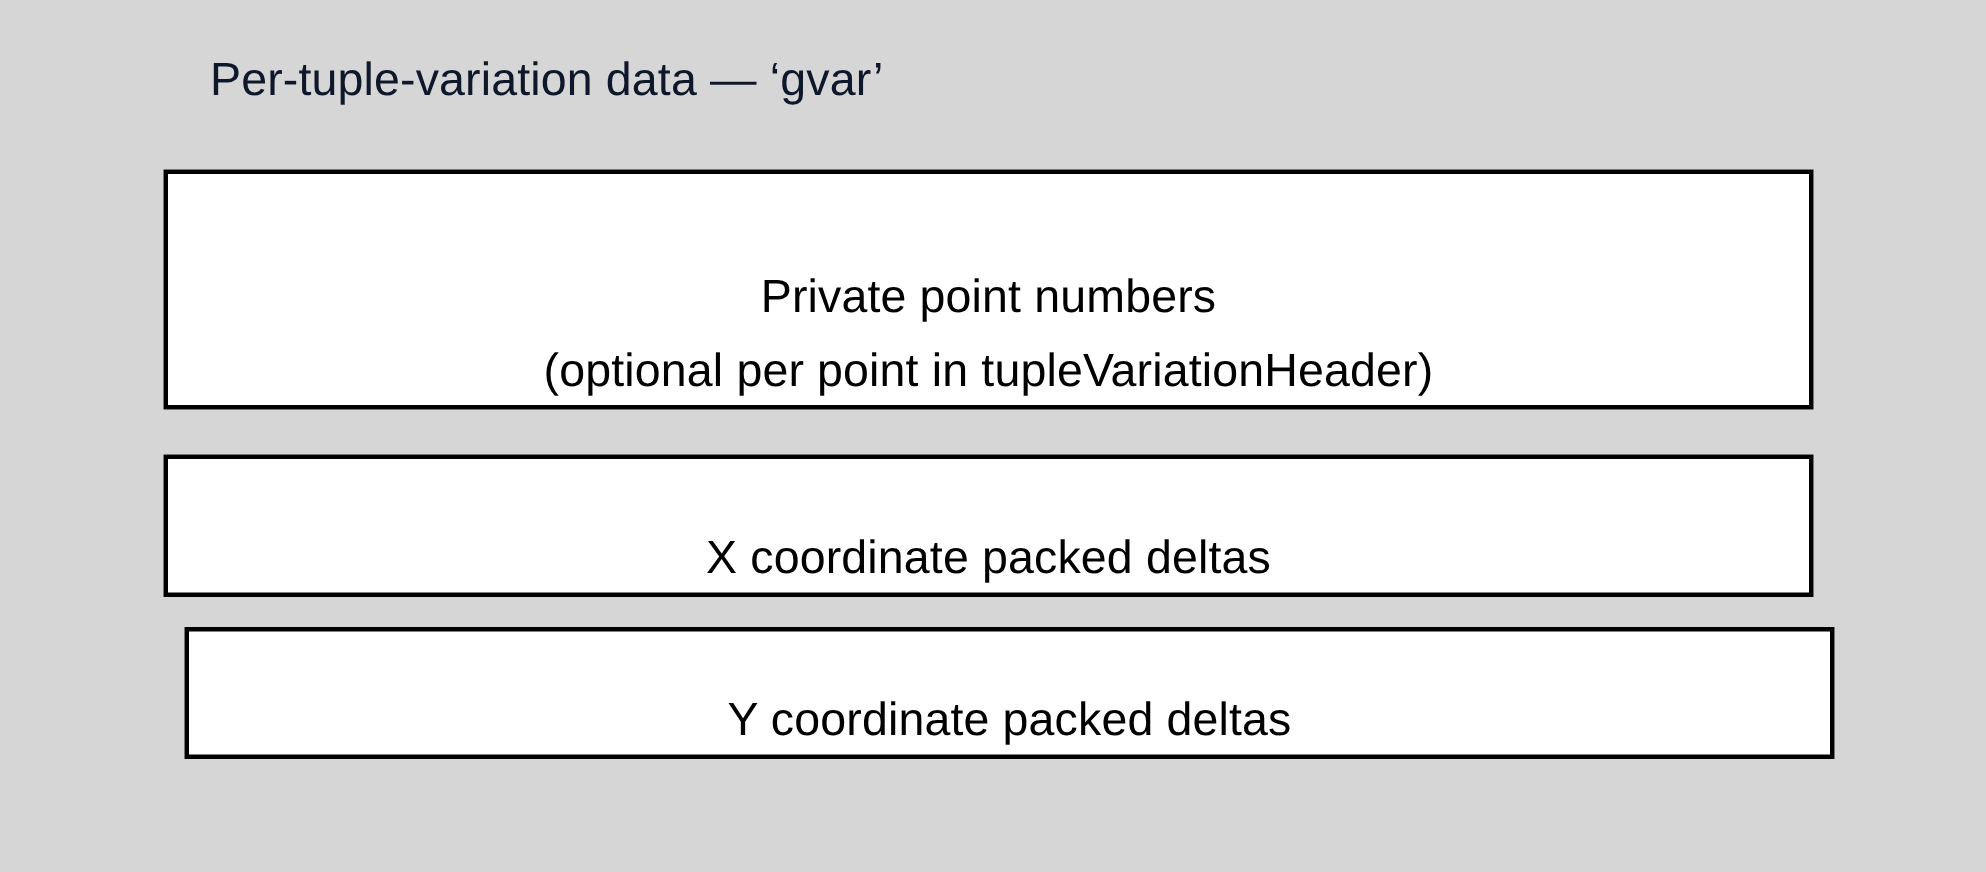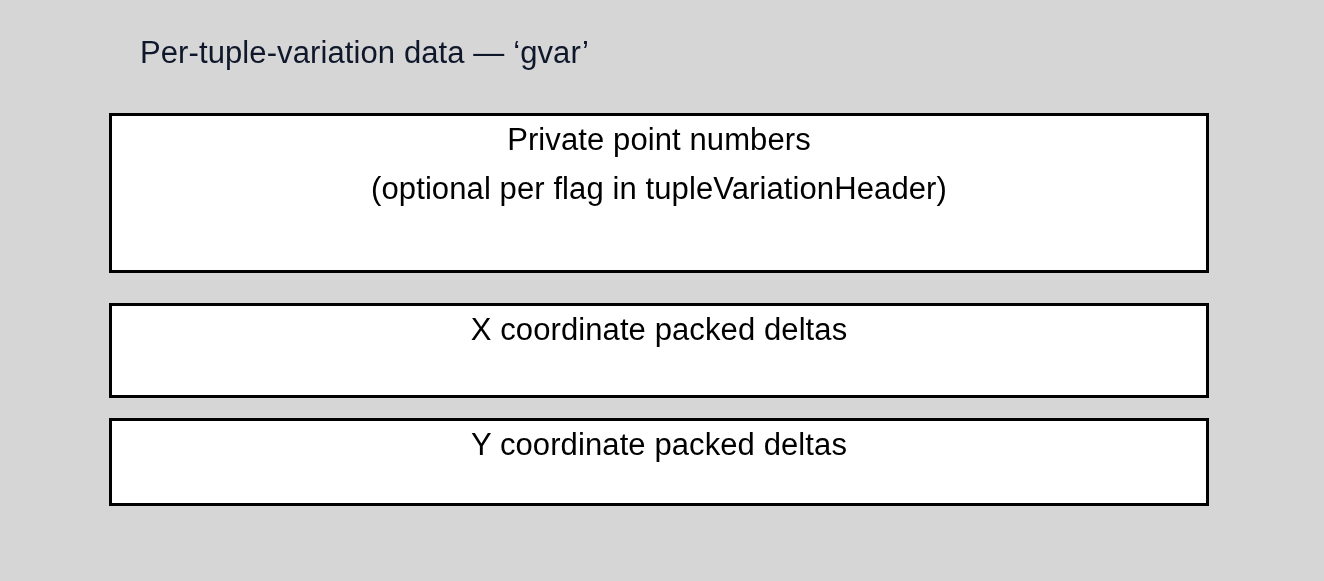--- a/index.html
+++ b/index.html
@@ -39,37 +39,38 @@
   .struct-box {
     position: absolute;
     left: 109px;
     width: 1100px;
     box-sizing: border-box;
     background: #ffffff;
     border: 3px solid #000000;
     display: flex;
     flex-direction: column;
     align-items: center;
-    justify-content: flex-start;
+    justify-content: flex-end;
     text-align: center;
   }
 
   #box-private-point-numbers {
     top: 113px;
     height: 160px;
   }
 
   #box-x-coordinate-packed-deltas {
     top: 303px;
     height: 95px;
   }
 
   #box-y-coordinate-packed-deltas {
     top: 418px;
     height: 88px;
+    margin-left: 14px;
   }
 
   .box-line {
     font-size: 31px;
     line-height: 47px;
     color: #000000;
     white-space: nowrap;
     letter-spacing: 0.1px;
   }
 
@@ -79,21 +80,21 @@
 </style>
 </head>
 <body>
 
 <div id="diagram-root">
 
   <div class="diagram-title">Per-tuple-variation data — ‘gvar’</div>
 
   <div class="struct-box" id="box-private-point-numbers">
     <div class="box-line box-line-primary">Private point numbers</div>
-    <div class="box-line">(optional per flag in tupleVariationHeader)</div>
+    <div class="box-line">(optional per point in tupleVariationHeader)</div>
   </div>
 
   <div class="struct-box" id="box-x-coordinate-packed-deltas">
     <div class="box-line">X coordinate packed deltas</div>
   </div>
 
   <div class="struct-box" id="box-y-coordinate-packed-deltas">
     <div class="box-line">Y coordinate packed deltas</div>
   </div>
 

